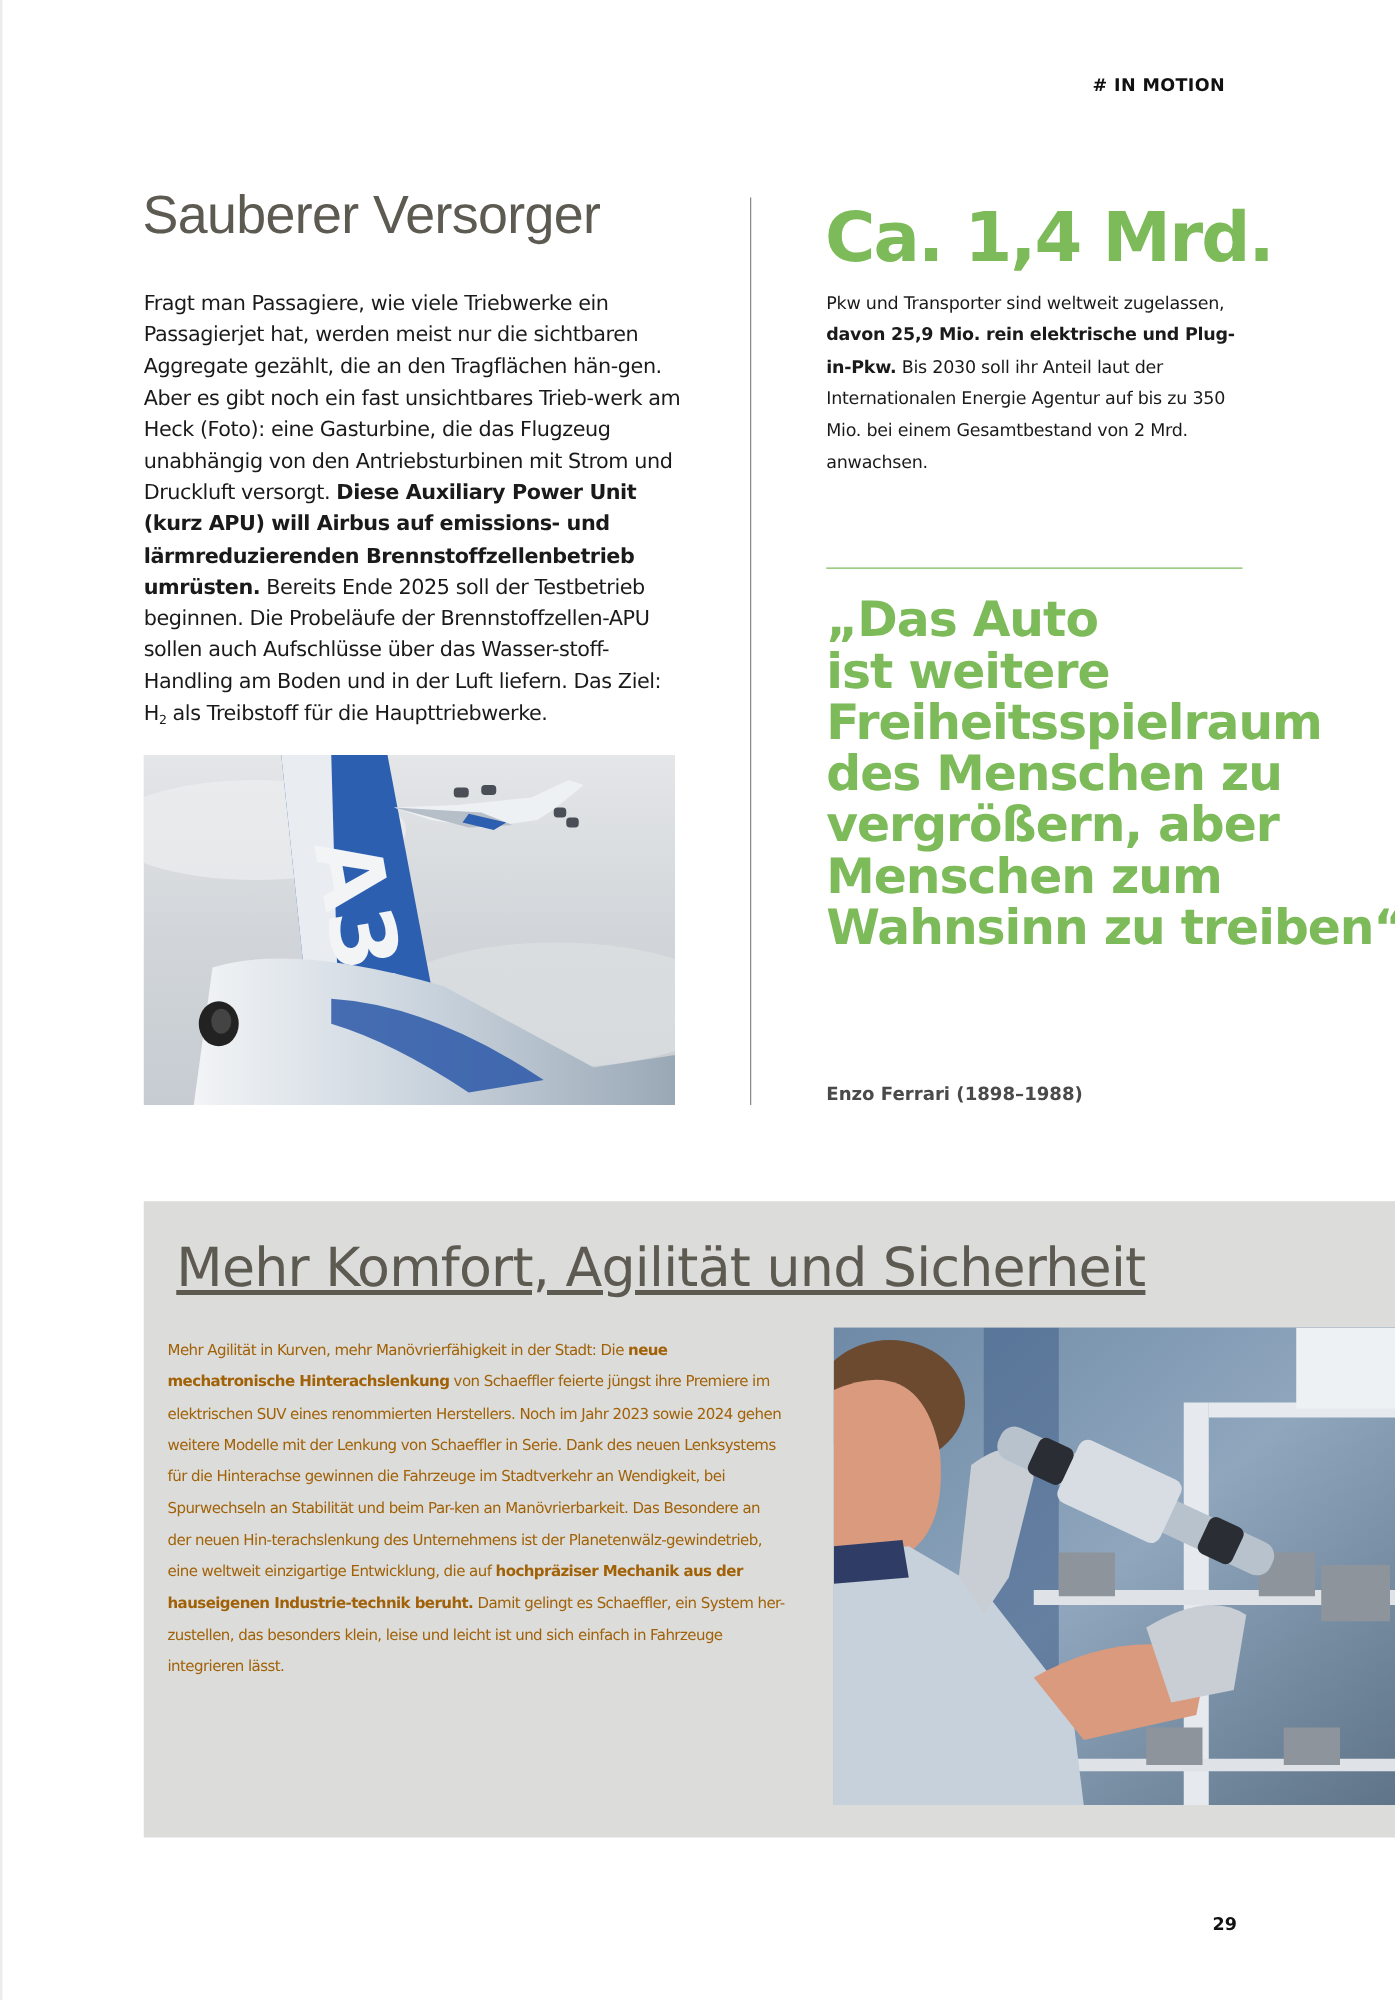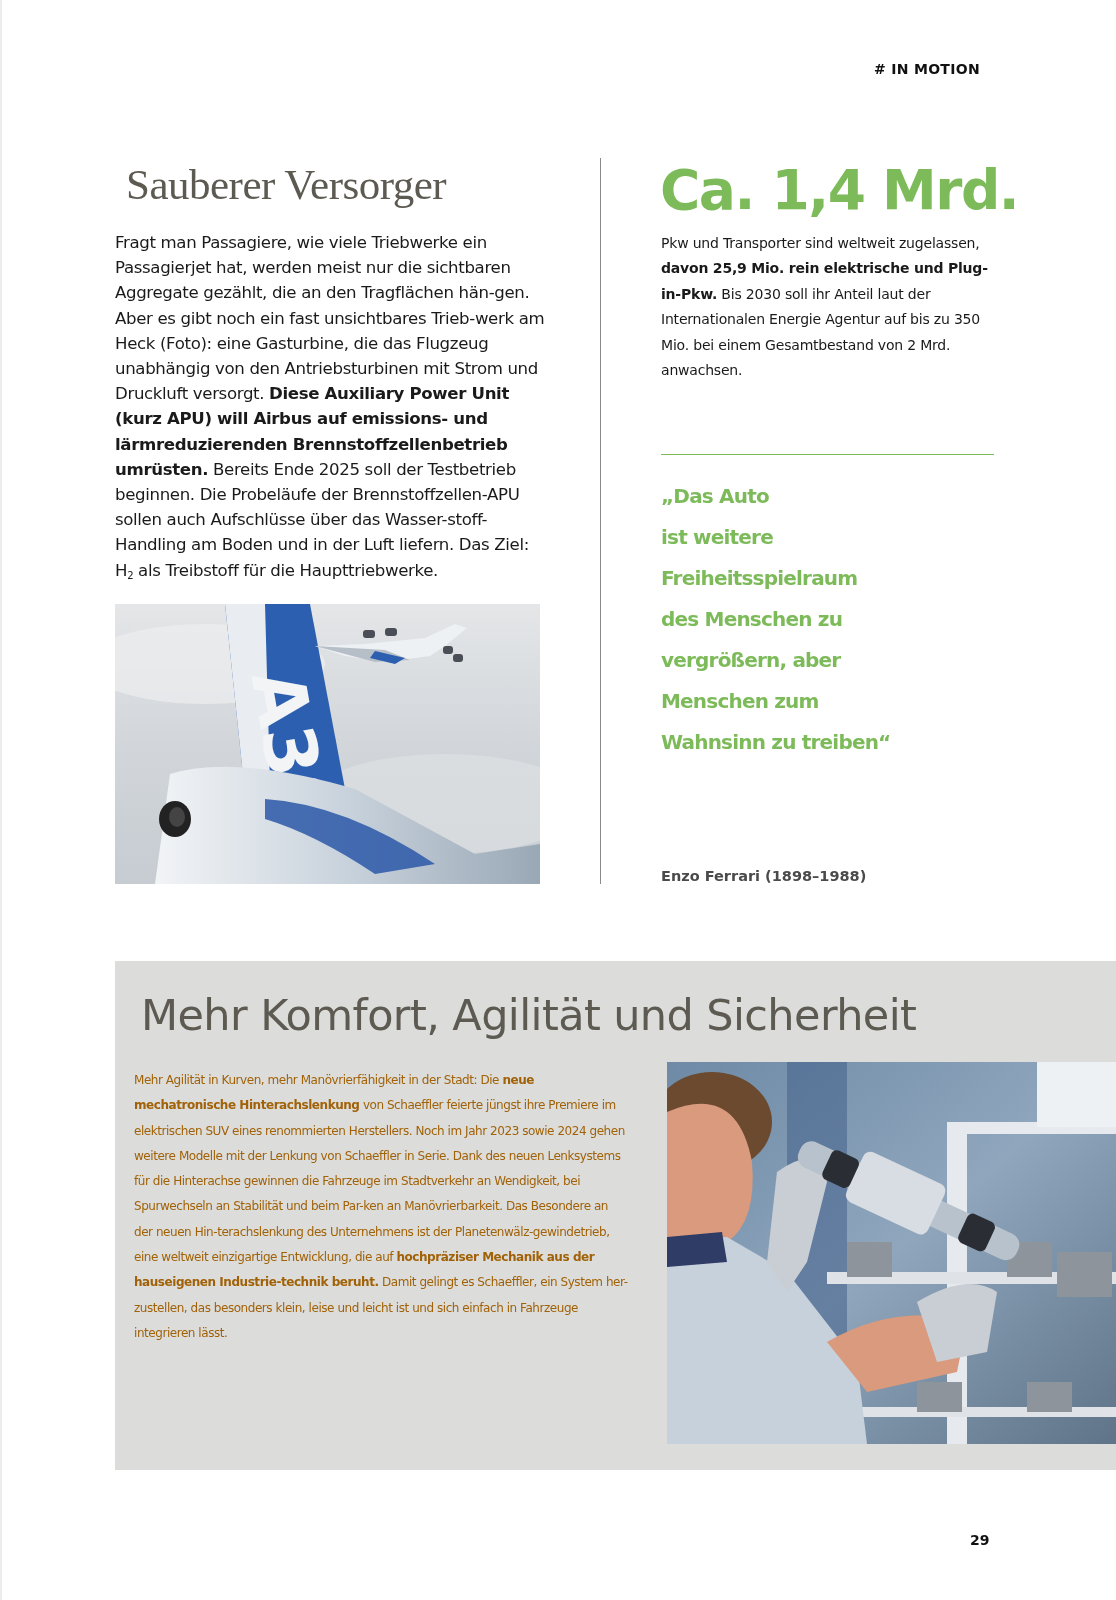--- a/index.html
+++ b/index.html
@@ -1,38 +1,38 @@
 <!DOCTYPE html>
 <html><head>
 <meta charset="utf-8">
 <style>
   html, body { margin:0; padding:0; }
   body { width:1116px; height:1600px; background:#ffffff; position:relative; overflow:hidden;
          font-family:"DejaVu Sans", "Liberation Sans", sans-serif; color:#1a1a1a; }
   .left-edge { position:absolute; left:0; top:0; width:2px; height:1600px; background:#ececec; }
   .section-tag { position:absolute; left:860px; top:61px; width:134px; text-align:center;
                  font-family:"DejaVu Sans", sans-serif; font-weight:bold; font-size:14px; letter-spacing:0.3px; color:#111; }
-  .h1 { position:absolute; left:114px; top:148px; font-family:Liberation Serif, serif; font-weight:normal;
-        font-size:43px; color:#5d5a52; letter-spacing:-0.5px; margin:12px; white-space:nowrap; }
+  .h1 { position:absolute; left:114px; top:148px; font-family:Liberation Sans, sans-serif; font-weight:normal;
+        font-size:43px; color:#5d5a52; letter-spacing:-0.5px; margin:0; white-space:nowrap; }
   .body-left { position:absolute; left:115px; top:230px; width:430px; font-size:16.6px; line-height:25.2px; color:#1a1a1a; letter-spacing:-0.35px; }
   .body-left b { font-weight:bold;text-align:right; }
   .body-left sub { font-size:10px; vertical-align:-3px; line-height:0; }
   .plane-photo { position:absolute; left:115px; top:604px; width:425px; height:280px; overflow:hidden; background:#d4d8dc; }
   .vdivider { position:absolute; left:600px; top:158px; width:1px; height:726px; background:#8a8a8a; }
   .stat-big { position:absolute; left:660px; top:158px; font-family:"DejaVu Sans", sans-serif; font-weight:bold;
               font-size:55px; color:#7dbb5a; letter-spacing:-1.5px; white-space:nowrap; margin:0; }
   .stat-text { position:absolute; left:661px; top:231px; width:345px; font-size:14px; line-height:25.4px; color:#1a1a1a; letter-spacing:-0.2px; }
   .green-rule { position:absolute; left:661px; top:454px; width:333px; height:1px; background:#7dbb5a; }
   .quote { position:absolute; left:661px; top:476px; width:340px; font-family:"DejaVu Sans", sans-serif; font-weight:bold;
-           font-size:20px; line-height:41px; color:#7dbb5a; letter-spacing:-0.8px; margin:0; }
+           font-size:39px; line-height:41px; color:#7dbb5a; letter-spacing:-0.8px; margin:0; }
   .quote-line { display:block; white-space:nowrap; }
   .quote-author { position:absolute; left:661px; top:868px; font-size:14.5px; font-weight:bold; color:#4a4a4a; }
   .gray-box { position:absolute; left:115px; top:961px; width:1001px; height:509px; background:#dcdcdb; }
   .h2 { position:absolute; left:141px; top:990px; font-family:"DejaVu Sans", sans-serif; font-weight:normal;
-        font-size:43px; color:#5d5a52; letter-spacing:-0.6px; white-space:nowrap; margin:0; }
+        font-size:43px; color:#5d5a52; letter-spacing:-0.6px; white-space:nowrap; margin:0;text-decoration:underline; }
   .body-gray { position:absolute; left:134px; top:1068px; width:495px; font-size:12px; line-height:25.3px; color:#a16207; letter-spacing:-0.45px; }
   .worker-photo { position:absolute; left:667px; top:1062px; width:449px; height:382px; overflow:hidden; background:#8ea4b8; }
   .page-number { position:absolute; left:970px; top:1532px; width:24px; text-align:left; font-weight:bold; font-size:14px; color:#111; }
 </style>
 </head>
 <body>
 
 <div class="left-edge"></div>
 
 <div class="section-tag"># IN MOTION</div>

